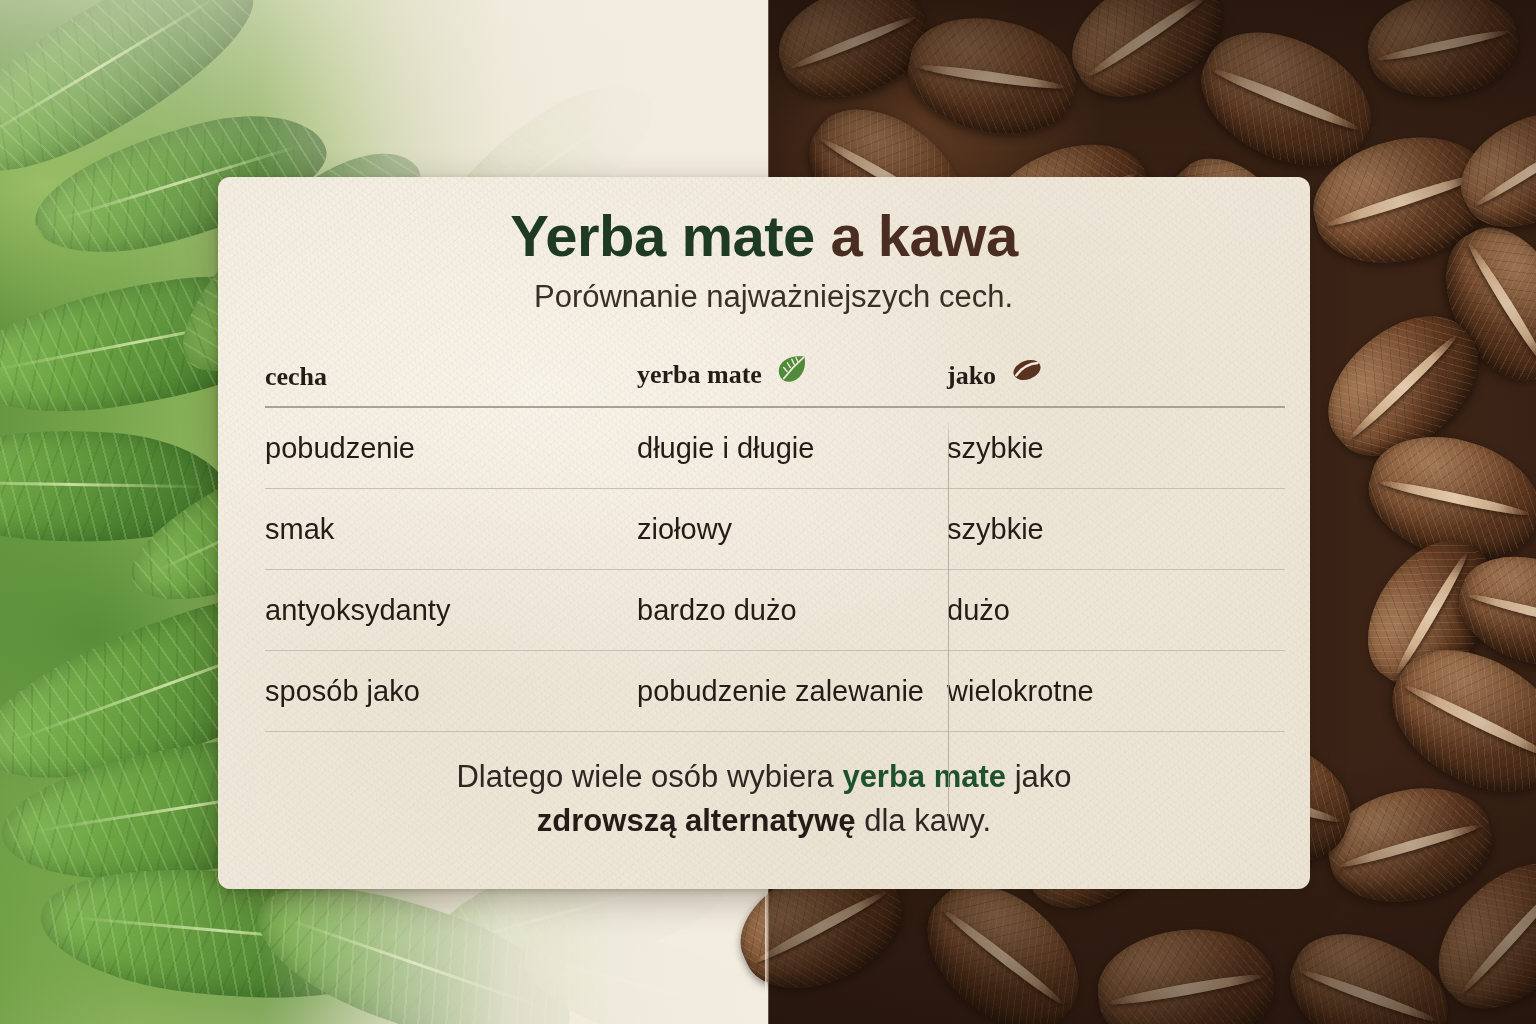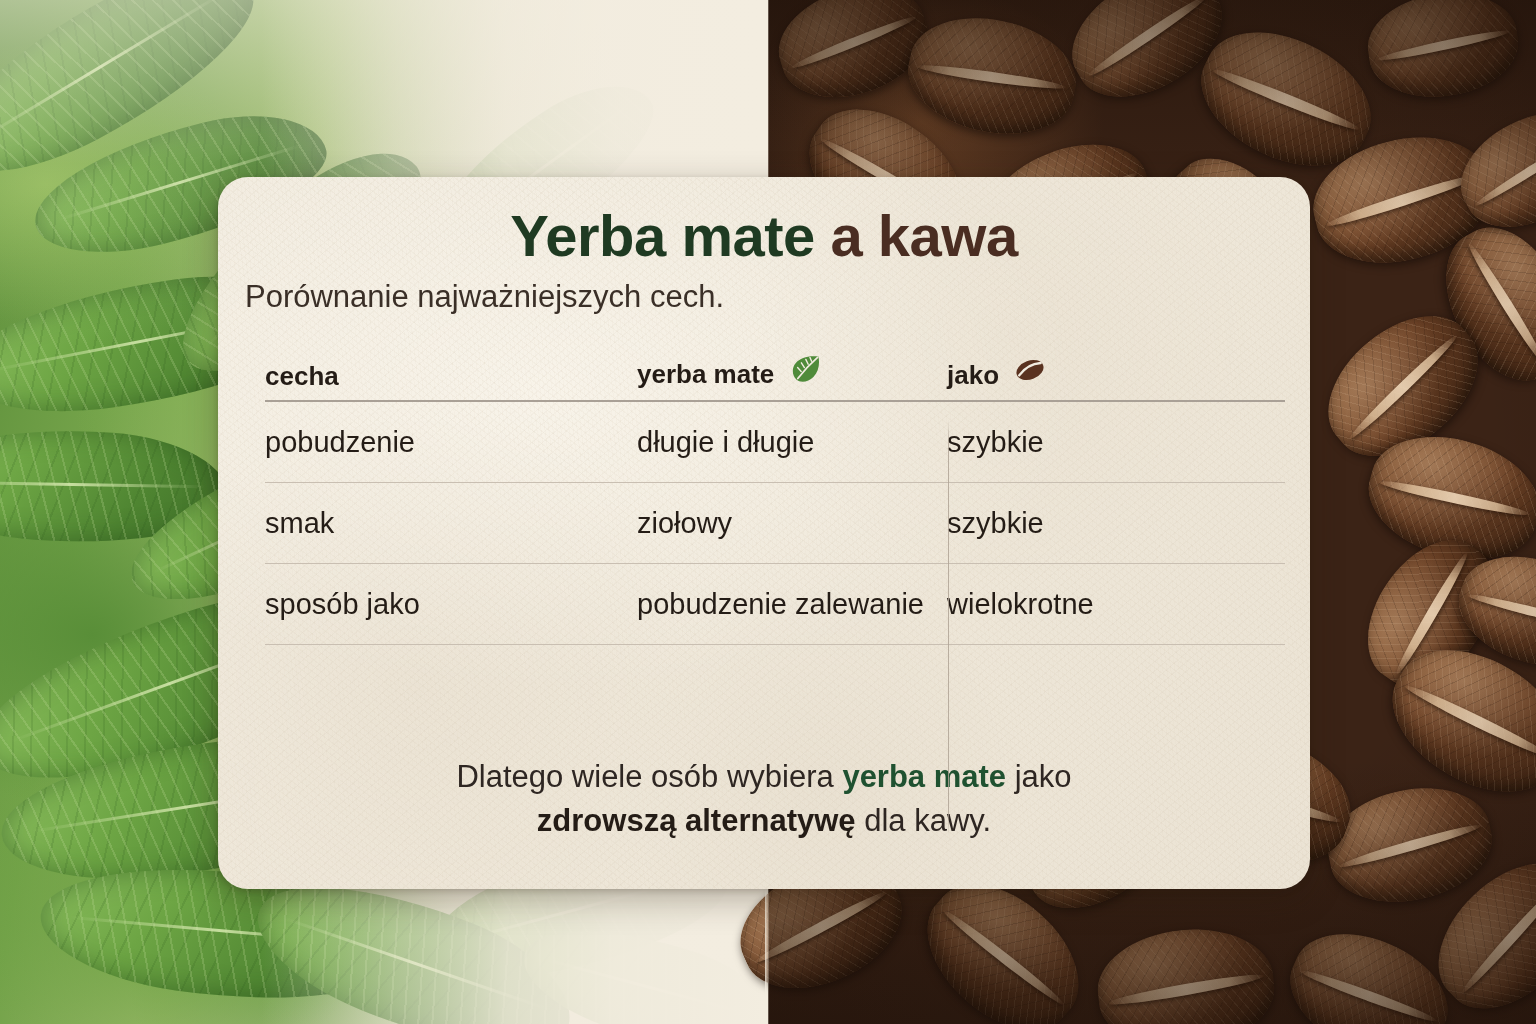--- a/index.html
+++ b/index.html
@@ -165,21 +165,21 @@
     background: linear-gradient(90deg, rgba(243,237,224,.85), rgba(243,237,224,.2));
   }
 
   
   #card {
     position: absolute;
     left: 218px;
     top: 177px;
     width: 1092px;
     height: 712px;
-    border-radius: 30px;
+    border-radius: 12px;
     background:
       radial-gradient(ellipse 70% 60% at 30% 30%, rgba(255,252,245,.55), rgba(255,252,245,0) 70%),
       linear-gradient(135deg, #f2ece0 0%, #efe8da 45%, #ebe3d4 100%);
     box-shadow: 0 10px 34px rgba(40,26,14,.30), 0 2px 6px rgba(40,26,14,.18);
     overflow: hidden;
   }
   
   #card .texture {
     position: absolute;
     inset: 0;
@@ -212,20 +212,21 @@
     line-height: 1;
     white-space: nowrap;
   }
   .title-green { color: #1f3a22; }
   .title-brown { color: #4a2d22; }
 
   .card-subtitle {
     position: absolute;
     left: 0; right: 8px;
     top: 104px;
+    text-align: center;
     font-size: 31px;
     color: #3a2f27;
     line-height: 1;
     margin-left: 27px;
   }
 
   
   .cmp-table {
     position: absolute;
     left: 47px;
@@ -236,23 +237,24 @@
   }
   .cmp-table col.c-feature { width: 372px; }
   .cmp-table col.c-mate    { width: 310px; }
   .cmp-table col.c-coffee  { width: 338px; }
 
   .cmp-table th {
     text-align: left;
     font-size: 26px;
     font-weight: bold;
     color: #241c16;
-    padding: 0 0 8px 0;
+    padding: 0 0 14px 0;
     vertical-align: bottom;
     white-space: nowrap;
+    font-family: Liberation Serif, serif;
   }
   .cmp-table thead tr {
     border-bottom: 2px solid #a9a096;
   }
   .cmp-table td {
     font-size: 29px;
     color: #241c16;
     padding: 24px 0 23px 0;
     vertical-align: middle;
     white-space: nowrap;
@@ -404,20 +406,25 @@
             <td>pobudzenie</td>
             <td>długie i długie</td>
             <td>szybkie</td>
           </tr>
           <tr>
             <td>smak</td>
             <td>ziołowy</td>
             <td>szybkie</td>
           </tr>
           <tr>
+            <td>antyoksydanty</td>
+            <td>bardzo dużo</td>
+            <td>dużo</td>
+          </tr>
+          <tr>
             <td>sposób jako</td>
             <td>pobudzenie zalewanie</td>
             <td>wielokrotne</td>
           </tr>
         </tbody>
       </table>
 
       <div class="card-footer">
         <span>Dlatego wiele osób wybiera </span><span class="em-green">yerba mate</span><span> jako</span><br>
         <span class="em-dark">zdrowszą alternatywę</span><span> dla kawy.</span>

